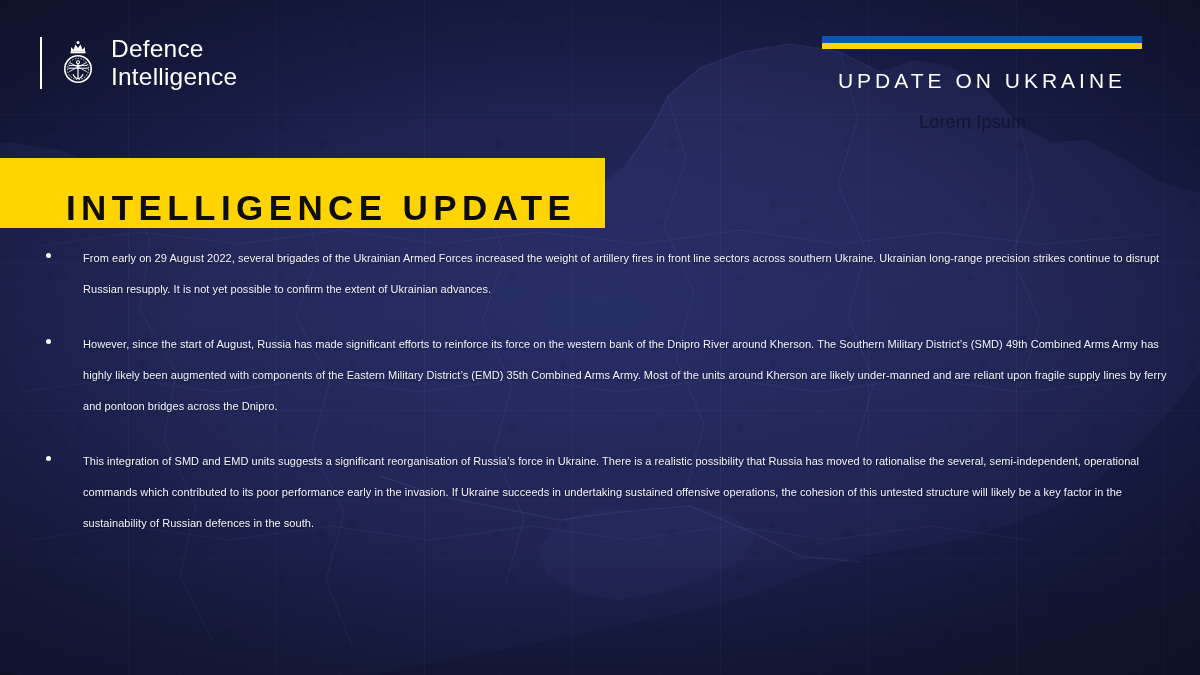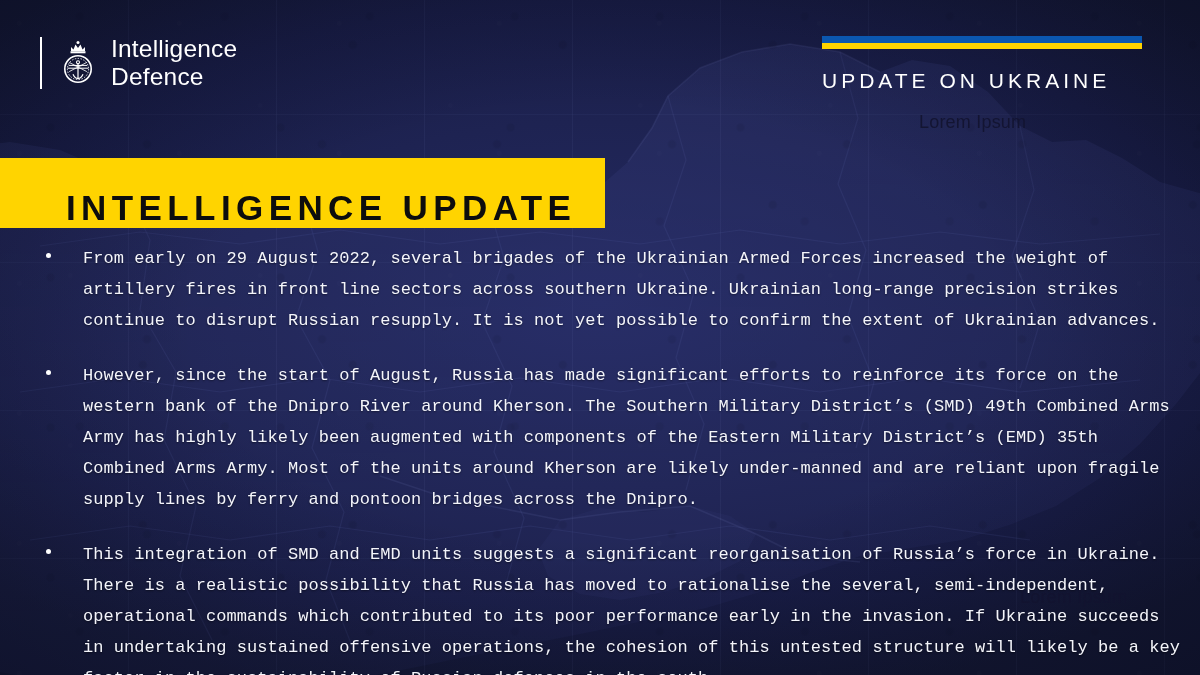--- a/index.html
+++ b/index.html
@@ -98,21 +98,21 @@
     font-size: 24.5px;
     font-weight: 400;
     letter-spacing: 0.2px;
     white-space: nowrap;
   }
 
   .header-right {
     position: absolute;
     right: 58px;
     top: 36px;
-    text-align: left;
+    text-align: center;
     width: 320px;
   }
   .flag-bar {
     width: 100%;
     height: 13px;
     margin-bottom: 20px;
   }
   .flag-blue  { height: 7px;  width: 100%; background: #0b57b0; }
   .flag-yellow{ height: 6px;  width: 100%; background: #ffd400; }
 
@@ -177,26 +177,25 @@
     display: block;
     width: 5px;
     height: 5px;
     border-radius: 50%;
     background: #ffffff;
     margin-left: 6px;
   }
   .bullet-text {
     flex: 1;
     color: #f4f5fb;
-    font-size: 17px;
+    font-size: 11px;
     line-height: 31px;
     font-weight: 300;
     letter-spacing: 0.05px;
     text-shadow: 0 1px 2px rgba(0,0,0,0.45);
-    font-family: Liberation Mono, monospace;
   }
 
   
   .watermark {
     position: absolute;
     color: rgba(18, 20, 48, 0.92);
     font-size: 18px;
     font-weight: 400;
     letter-spacing: 0.2px;
     pointer-events: none;
@@ -272,22 +271,22 @@
           <path d="M20,26 L20,41 M15,37.2 C16.4,40.2 18.1,41.4 20,41.6 C21.9,41.4 23.6,40.2 25,37.2" stroke="#ffffff" stroke-width="1.2"></path>
           <path d="M16.4,28.6 L23.6,28.6" stroke="#ffffff" stroke-width="1.2"></path>
           <circle cx="20" cy="25.2" r="1.5" stroke="#ffffff" stroke-width="1.1"></circle>
 
           <path d="M9.6,31.2 L30.4,31.2 M10.8,28.4 L29.2,28.4" stroke="#ffffff" stroke-width="1.0"></path>
           <path d="M11.2,25.4 L28.8,34.6 M28.8,25.4 L11.2,34.6" stroke="#ffffff" stroke-width="0.85"></path>
         </g>
       </svg>
     </div>
     <div class="logo-words">
+      <span>Defence</span>
       <span>Intelligence</span>
-      <span>Defence</span>
     </div>
   </div>
 
   <div class="header-right">
     <div class="flag-bar">
       <div class="flag-blue"></div>
       <div class="flag-yellow"></div>
     </div>
     <div class="update-title">UPDATE ON UKRAINE</div>
   </div>

